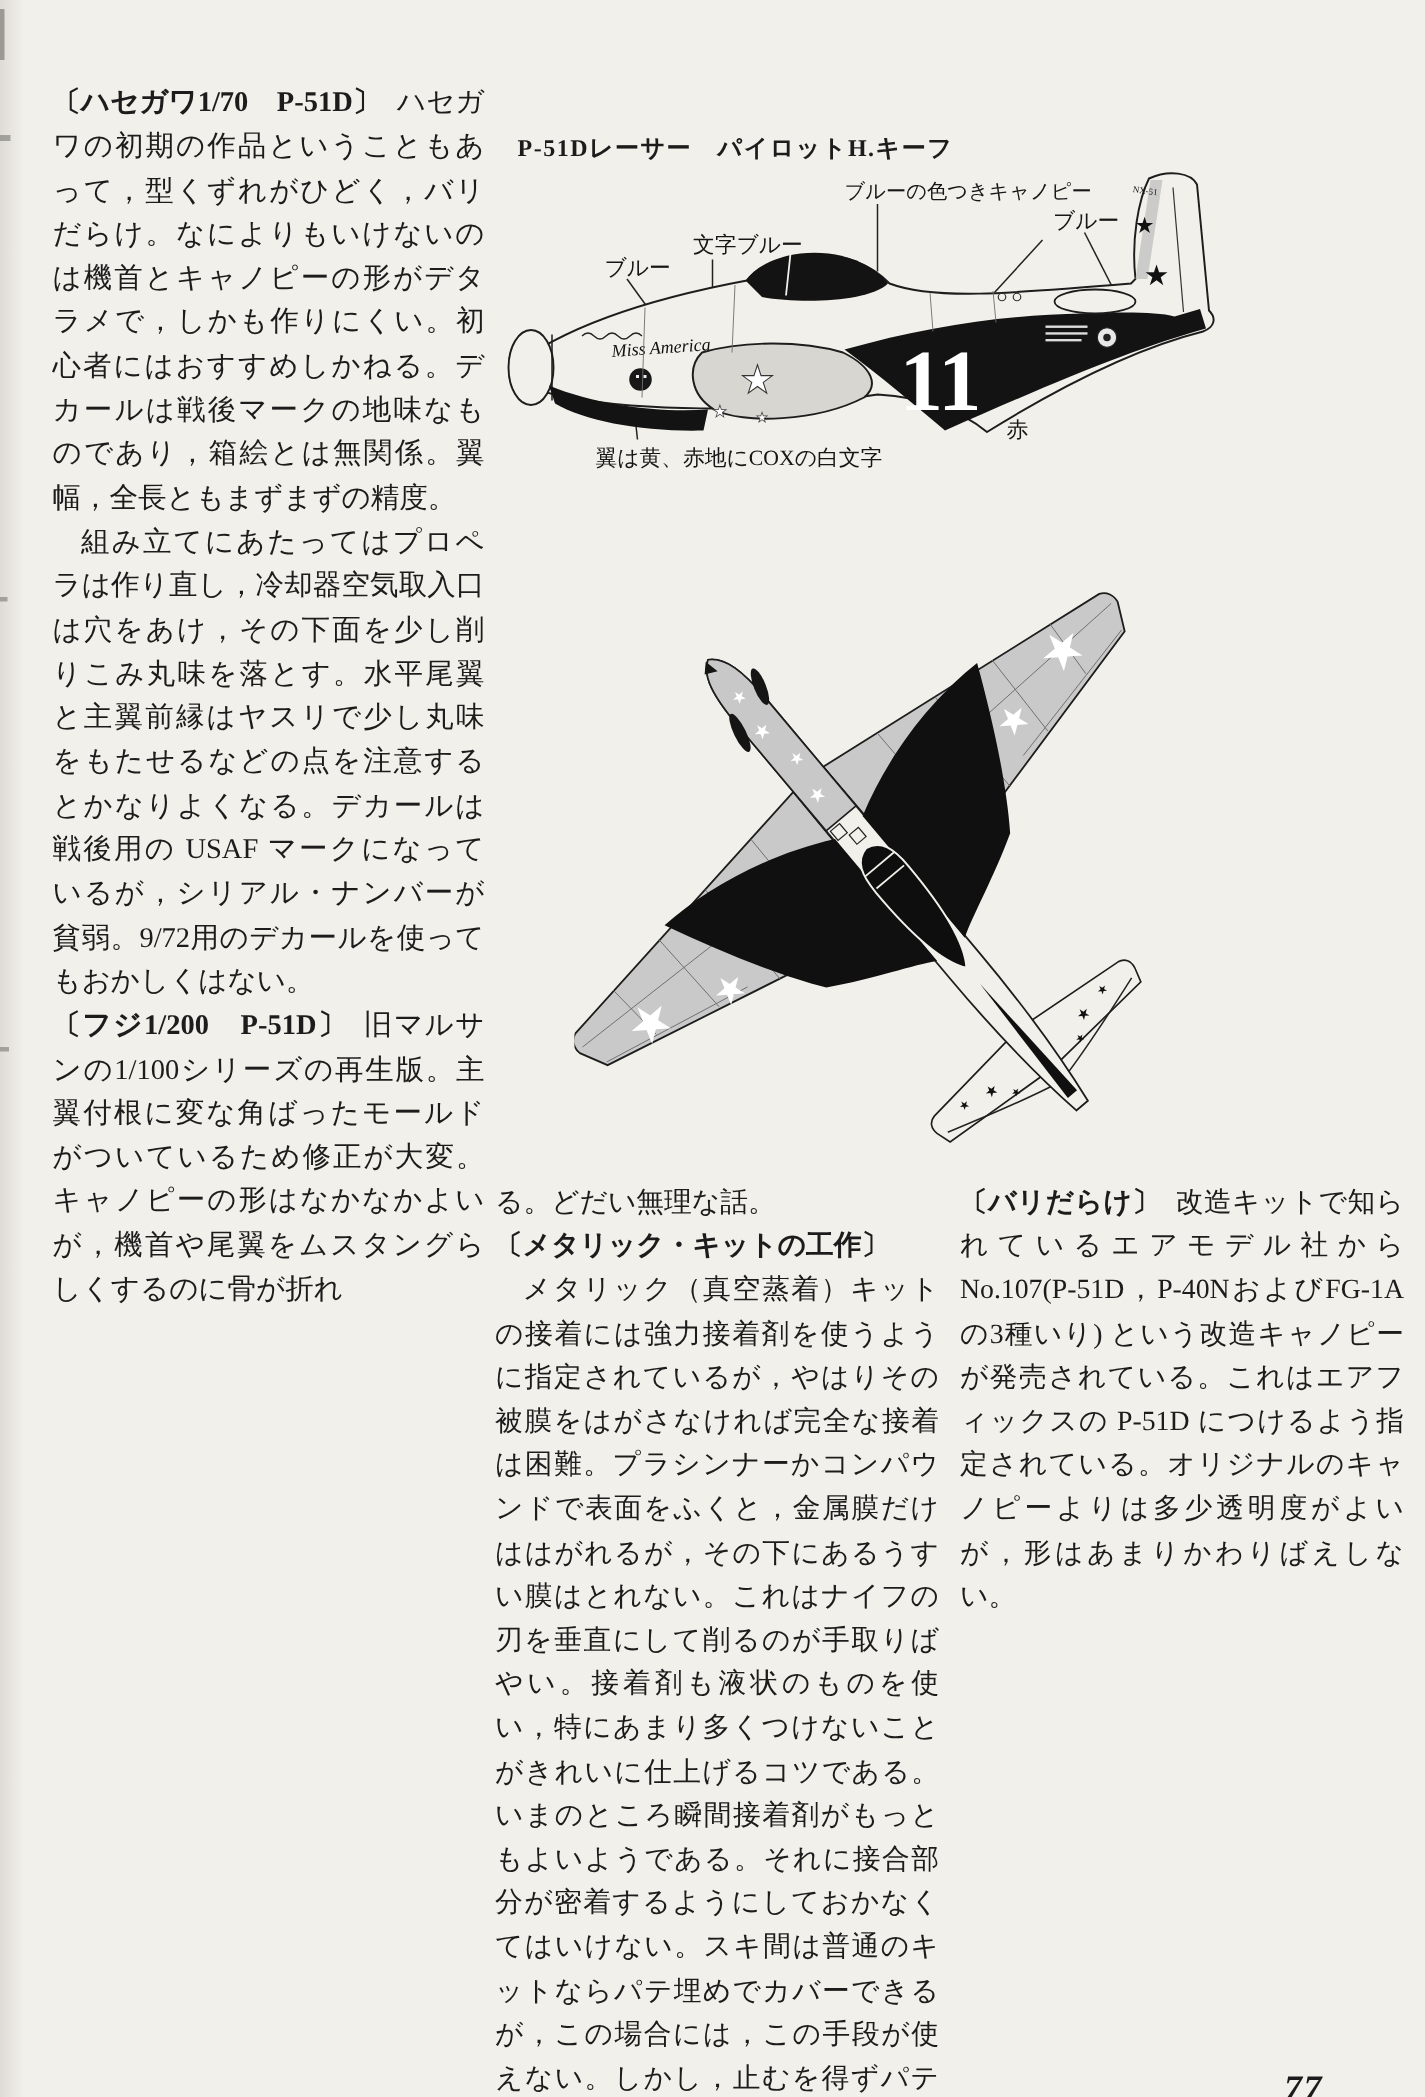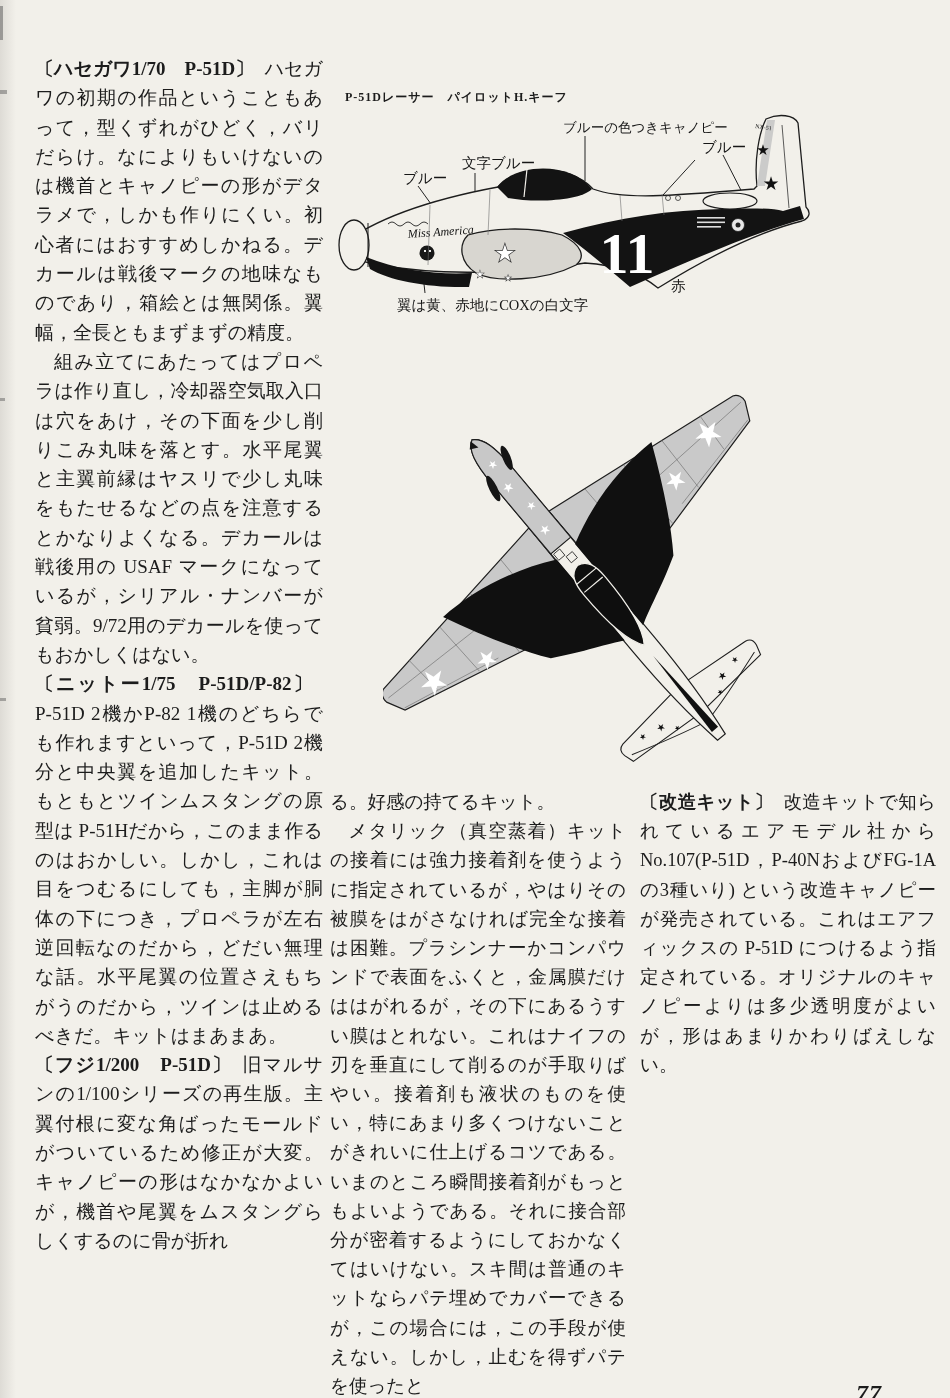--- a/index.html
+++ b/index.html
@@ -15,21 +15,21 @@
   .a3{left:0;top:698px;width:6px;height:3px;}
   .a4{left:0;top:6px;width:3px;height:34px;opacity:.5;}
   .col{position:absolute;text-align:justify;}
   .col p{margin:0;}
   .col-left{left:35px;top:54px;width:288px;font-size:19px;line-height:29.3px;}
   .col-mid{left:330px;top:788px;width:296px;font-size:18.5px;line-height:29.2px;}
   .col-right{left:640px;top:788px;width:296px;font-size:18.5px;line-height:29.2px;}
   .head{font-weight:bold;padding-right:.55em;}
   .headline{font-weight:bold;}
   .indent{text-indent:1em;}
-  .caption{position:absolute;left:345px;top:89px;font-weight:bold;font-size:12px;
+  .caption{position:absolute;left:345px;top:89px;font-weight:bold;font-size:16px;
       letter-spacing:1px;}
   .side-view{position:absolute;left:330px;top:105px;width:615px;height:215px;}
   .top-view{position:absolute;left:383px;top:360px;width:430px;height:436px;}
   .page-number{position:absolute;left:856px;top:1380px;font-size:24px;
       font-weight:bold;font-style:italic;letter-spacing:1px;}
   svg text.lbl{font-family:"Liberation Serif","DejaVu Serif",serif;font-size:13.5px;fill:#161616;}
   svg text.lbl2{font-family:"Liberation Serif","DejaVu Serif",serif;font-size:14.5px;fill:#161616;}
   svg .ldr{stroke:#222;stroke-width:1;fill:none;}
   svg .outline{fill:#f2f0ea;stroke:#1d1d1d;stroke-width:1.3;}
   svg .dark{fill:#131313;stroke:none;}
@@ -41,21 +41,20 @@
 <div class="page">
   <div class="edge-shade"></div>
   <div class="artifact a1"></div>
   <div class="artifact a2"></div>
   <div class="artifact a3"></div>
   <div class="artifact a4"></div>
 
   <div class="col col-left">
     <p><span class="head">〔ハセガワ1/70　P-51D〕</span><span>ハセガワの初期の作品ということもあって，型くずれがひどく，バリだらけ。なによりもいけないのは機首とキャノピーの形がデタラメで，しかも作りにくい。初心者にはおすすめしかねる。デカールは戦後マークの地味なものであり，箱絵とは無関係。翼幅，全長ともまずまずの精度。</span></p>
     <p class="indent"><span>組み立てにあたってはプロペラは作り直し，冷却器空気取入口は穴をあけ，その下面を少し削りこみ丸味を落とす。水平尾翼と主翼前縁はヤスリで少し丸味をもたせるなどの点を注意するとかなりよくなる。デカールは戦後用の USAF マークになっているが，シリアル・ナンバーが貧弱。9/72用のデカールを使ってもおかしくはない。</span></p>
-    <p><span class="head">〔ニットー1/75　P-51D/P-82〕</span><span>P-51D 2機かP-82 1機のどちらでも作れますといって，P-51D 2機分と中央翼を追加したキット。もともとツインムスタングの原型は P-51Hだから，このまま作るのはおかしい。しかし，これは目をつむるにしても，主脚が胴体の下につき，プロペラが左右逆回転なのだから，どだい無理な話。水平尾翼の位置さえもちがうのだから，ツインは止めるべきだ。キットはまあまあ。</span></p>
     <p><span class="head">〔フジ1/200　P-51D〕</span><span>旧マルサンの1/100シリーズの再生版。主翼付根に変な角ばったモールドがついているため修正が大変。キャノピーの形はなかなかよいが，機首や尾翼をムスタングらしくするのに骨が折れ</span></p>
   </div>
 
   <div class="caption">P-51Dレーサー　パイロットH.キーフ</div>
 
   <svg class="side-view" viewBox="0 0 615 215">
 
     <line class="ldr" x1="255" y1="31" x2="255" y2="76"></line>
     <line class="ldr" x1="393" y1="50" x2="417" y2="97"></line>
     <line class="ldr" x1="365" y1="55" x2="333" y2="90"></line>
@@ -177,22 +176,23 @@
 
       <path d="M 0,-32 C 11,-30 14,-20 14,-5 C 14,35 9,60 0,72 C -9,60 -14,35 -14,-5 C -14,-20 -11,-30 0,-32 Z" fill="#0e0e0e" stroke="#f2f0ea" stroke-width="1.3"></path>
       <line x1="-13" y1="-18" x2="13" y2="-18" stroke="#f2f0ea" stroke-width="1.2"></line>
       <line x1="-12" y1="-7" x2="12" y2="-7" stroke="#f2f0ea" stroke-width="1.2"></line>
 
       <path d="M 0,86 L 4,182 L -4,182 Z" fill="#101010"></path>
     </g>
   </svg>
 
   <div class="col col-mid">
-    <p><span>る。好感の持てるキット。</span></p>
+    <p><span>る。どだい無理な話。</span></p>
+    <p class="headline">〔メタリック・キットの工作〕</p>
     <p class="indent"><span>メタリック（真空蒸着）キットの接着には強力接着剤を使うように指定されているが，やはりその被膜をはがさなければ完全な接着は困難。プラシンナーかコンパウンドで表面をふくと，金属膜だけははがれるが，その下にあるうすい膜はとれない。これはナイフの刃を垂直にして削るのが手取りばやい。接着剤も液状のものを使い，特にあまり多くつけないことがきれいに仕上げるコツである。いまのところ瞬間接着剤がもっともよいようである。それに接合部分が密着するようにしておかなくてはいけない。スキ間は普通のキットならパテ埋めでカバーできるが，この場合には，この手段が使えない。しかし，止むを得ずパテを使ったと</span></p>
   </div>
 
   <div class="col col-right">
-    <p><span class="head">〔改造キット〕</span><span>改造キットで知られているエアモデル社からNo.107(P-51D，P-40NおよびFG-1Aの3種いり) という改造キャノピーが発売されている。これはエアフィックスの P-51D につけるよう指定されている。オリジナルのキャノピーよりは多少透明度がよいが，形はあまりかわりばえしない。</span></p>
+    <p><span class="head">〔バリだらけ〕</span><span>改造キットで知られているエアモデル社からNo.107(P-51D，P-40NおよびFG-1Aの3種いり) という改造キャノピーが発売されている。これはエアフィックスの P-51D につけるよう指定されている。オリジナルのキャノピーよりは多少透明度がよいが，形はあまりかわりばえしない。</span></p>
   </div>
 
   <div class="page-number">77</div>
 </div>
 
 </body></html>

